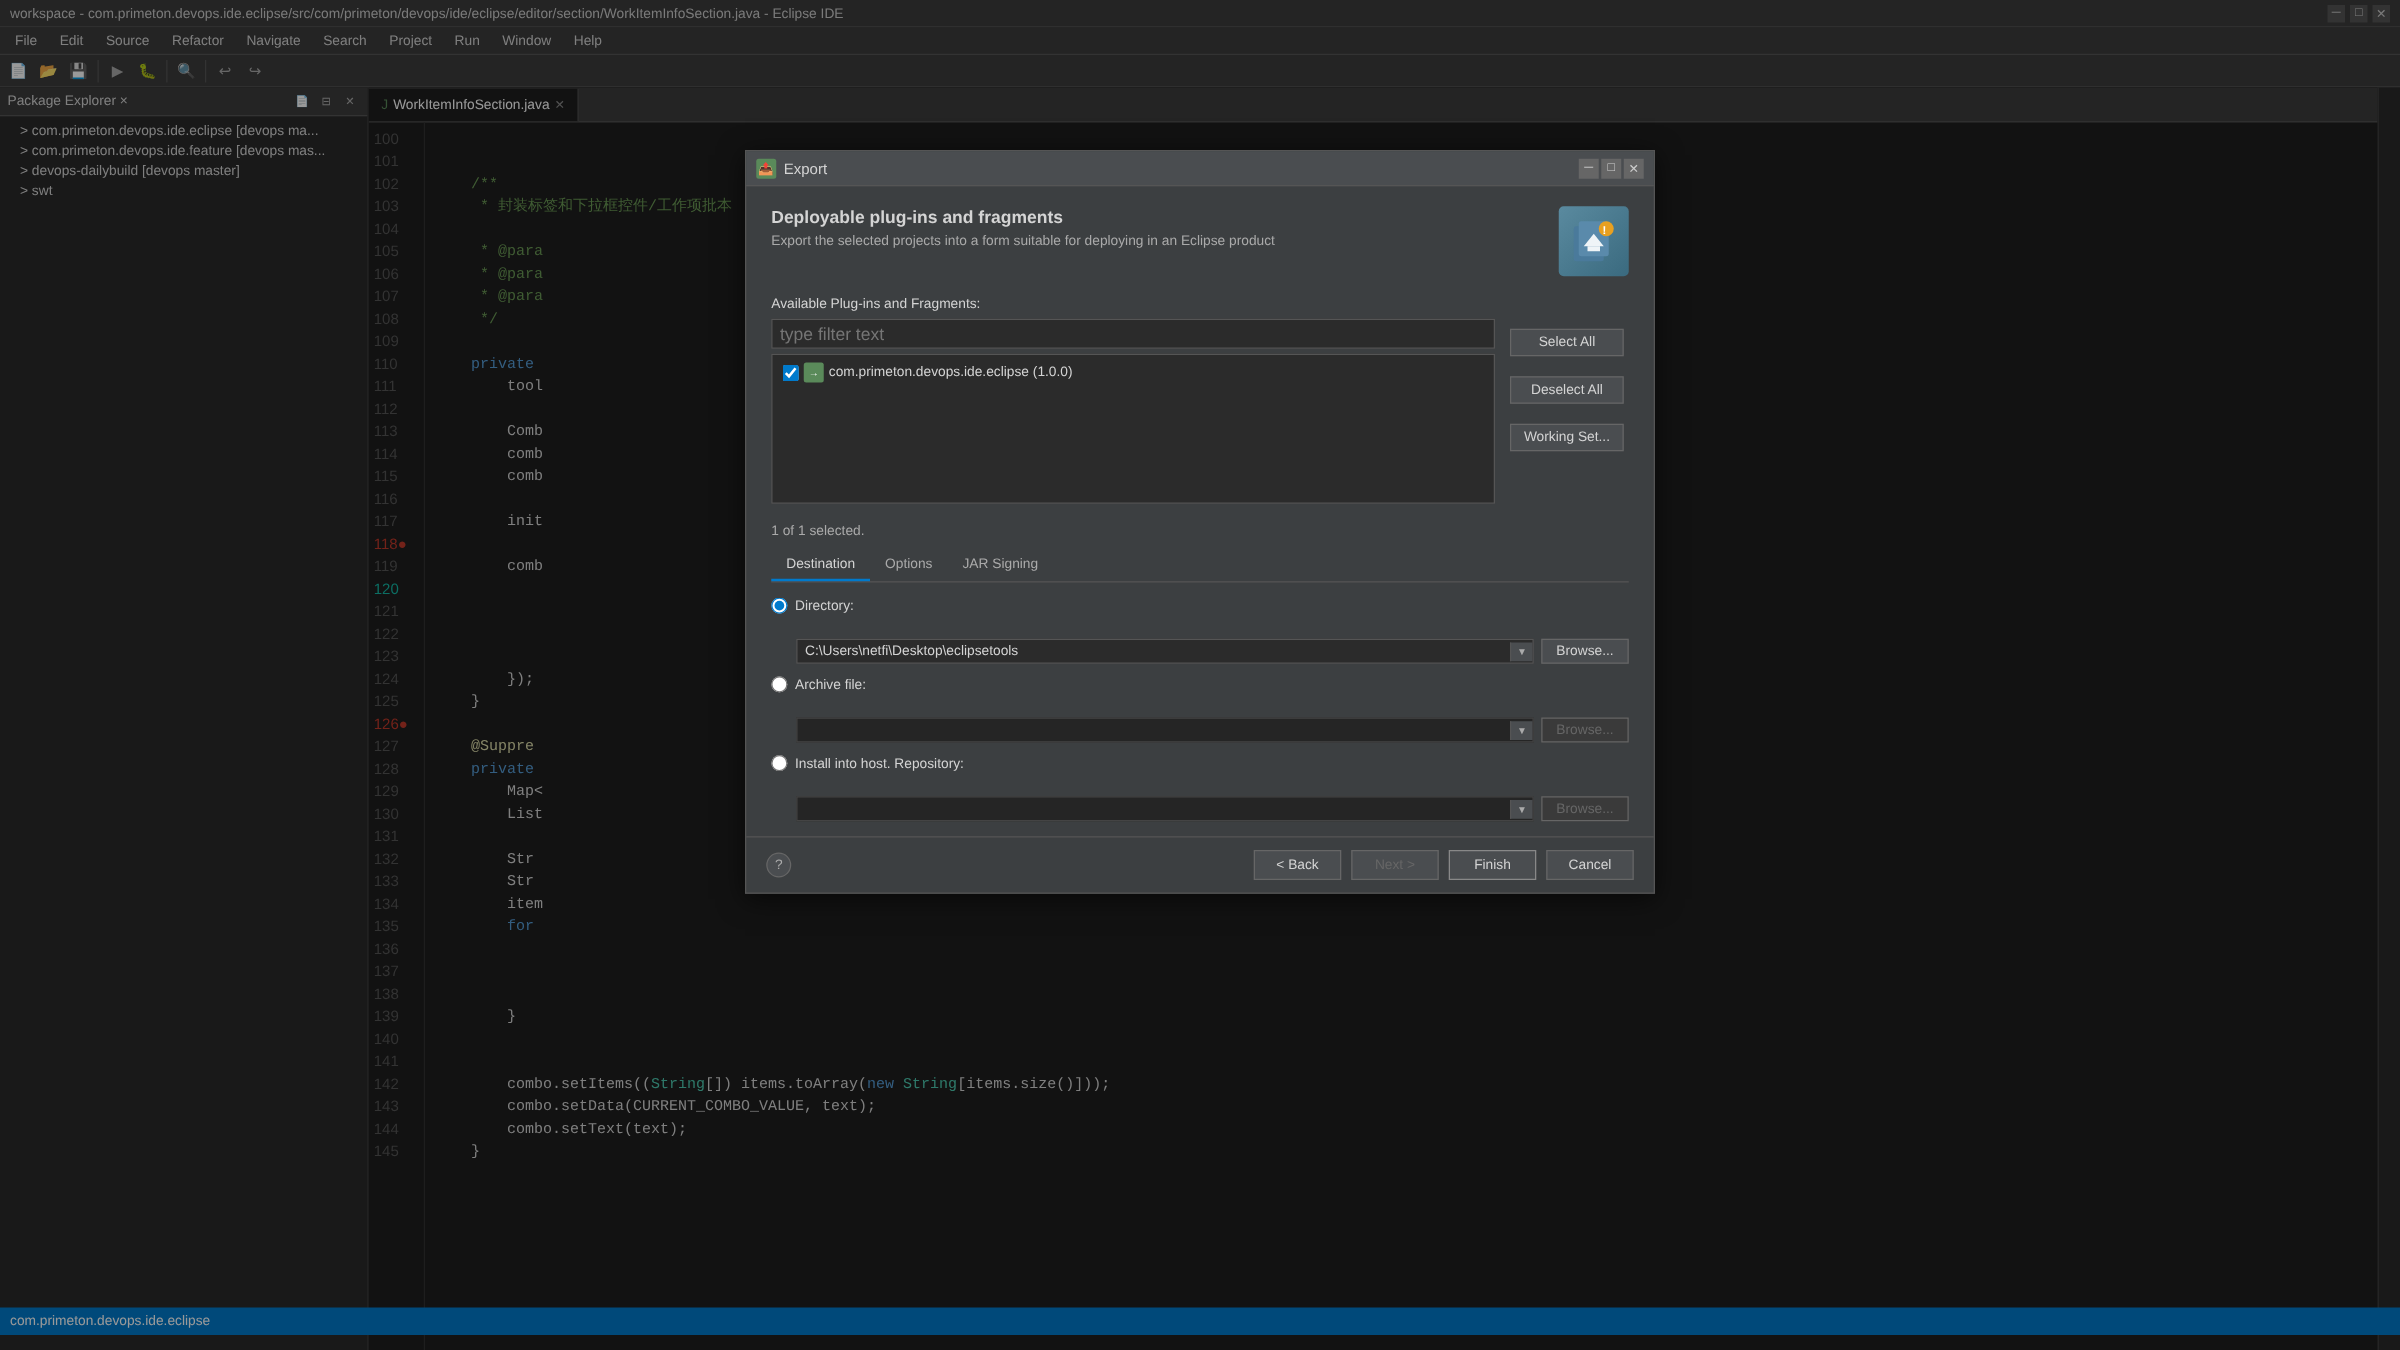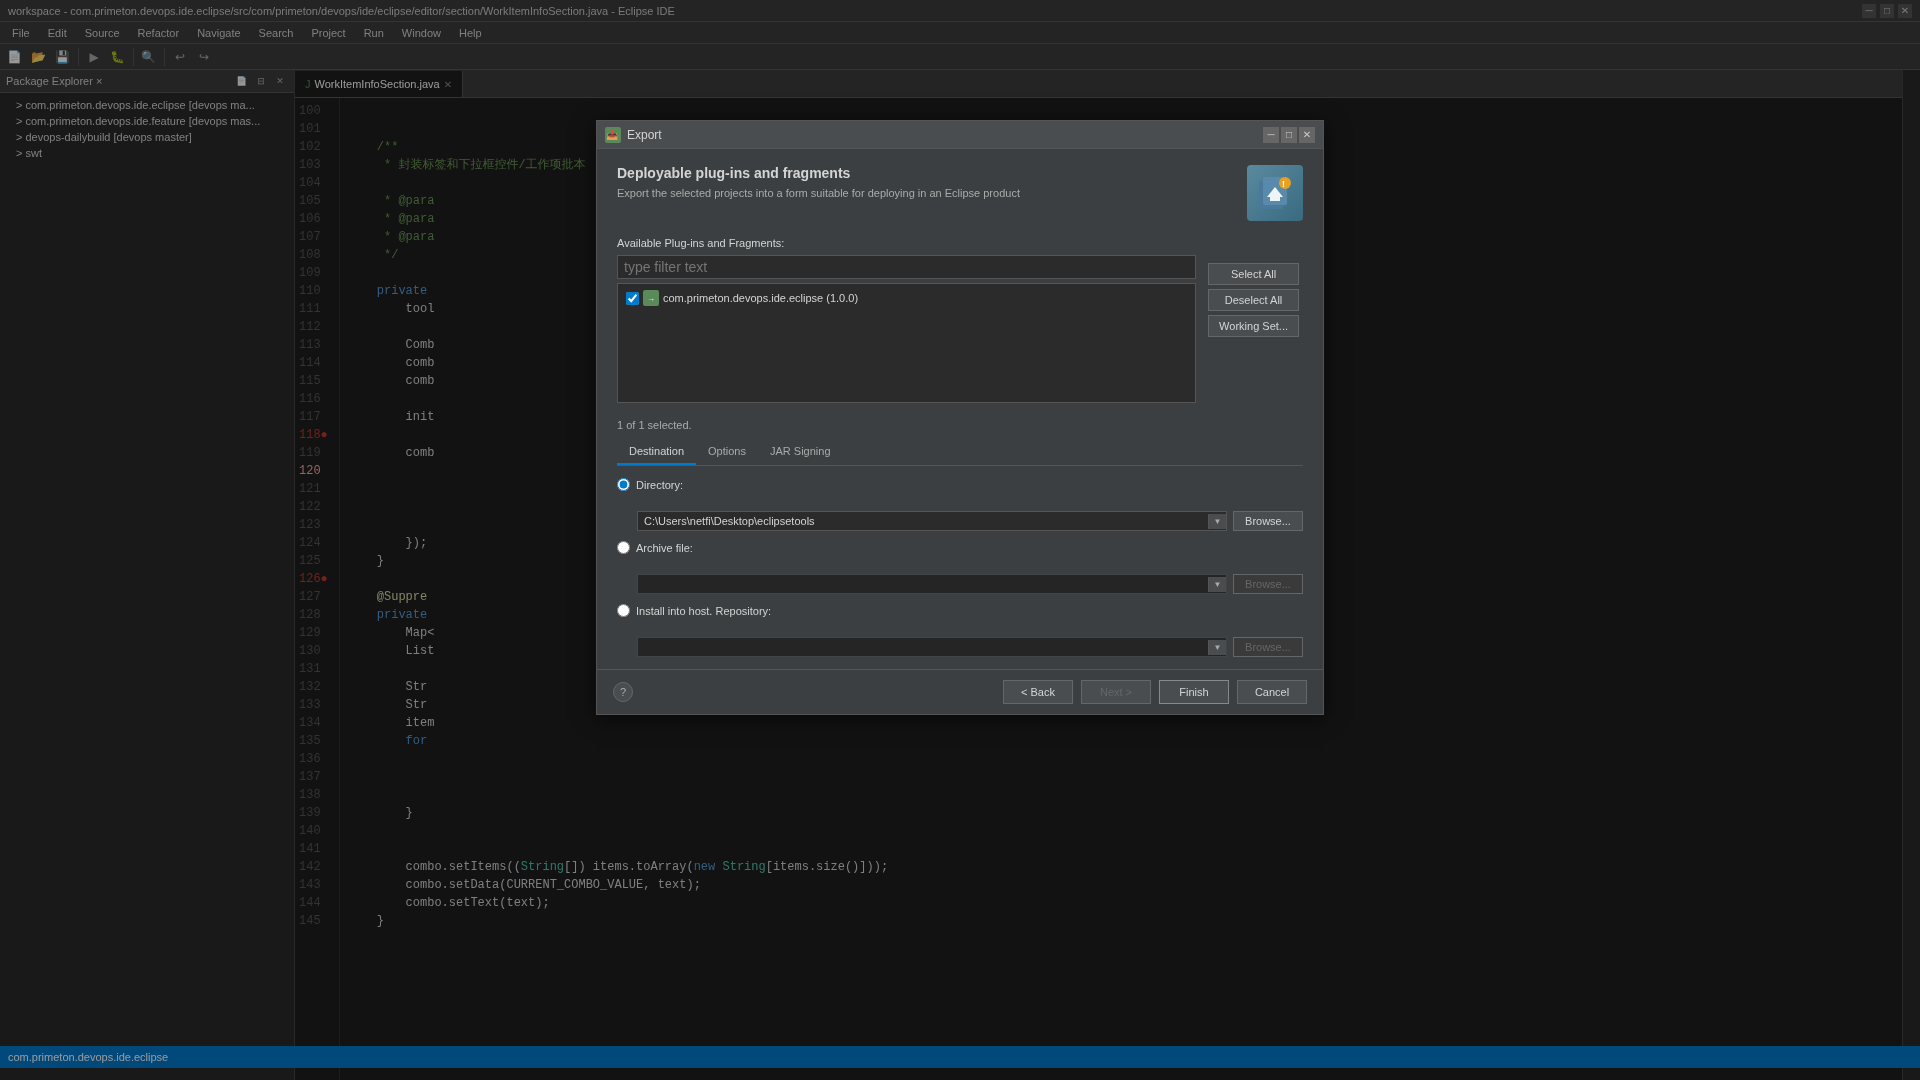--- a/index.html
+++ b/index.html
@@ -149,21 +149,21 @@
     .editor-content {
       flex: 1;
       overflow: hidden;
       position: relative;
       display: flex;
     }
     .line-numbers {
       width: 45px;
       background: #1e1e1e;
       color: #555;
-      font-family: Liberation Mono, monospace;
+      font-family: Liberation Sans, sans-serif;
       font-size: 12px;
       padding: 4px 4px;
       border-right: 1px solid #333;
       user-select: none;
       line-height: 18px;
       overflow: hidden;
     }
     .code-area {
       flex: 1;
       background: #1e1e1e;
@@ -331,21 +331,21 @@
       border-radius: 2px;
       display: flex; align-items: center; justify-content: center;
       font-size: 8px;
       color: #fff;
       flex-shrink: 0;
     }
 
     .plugins-buttons {
       display: flex;
       flex-direction: column;
-      gap: 4px;
+      gap: 16px;
       padding: 8px 4px;
       flex-shrink: 0;
     }
     .btn-secondary {
       padding: 4px 10px;
       background: #4a4d50;
       border: 1px solid #666;
       color: #d4d4d4;
       font-size: 11px;
       cursor: pointer;
@@ -572,21 +572,21 @@
         <div>110</div>
           <div>111</div>
           <div>112</div>
           <div>113</div>
           <div>114</div>
         <div>115</div>
           <div>116</div>
           <div>117</div>
           <div style="color:#c0392b;">118●</div>
           <div>119</div>
-        <div style="color:#fca5a5;">120</div>
+        <div style="color:#14b8a6;">120</div>
           <div>121</div>
           <div>122</div>
           <div>123</div>
           <div>124</div>
         <div>125</div>
           <div style="color:#c0392b;">126●</div>
           <div>127</div>
           <div>128</div>
           <div>129</div>
         <div>130</div>

